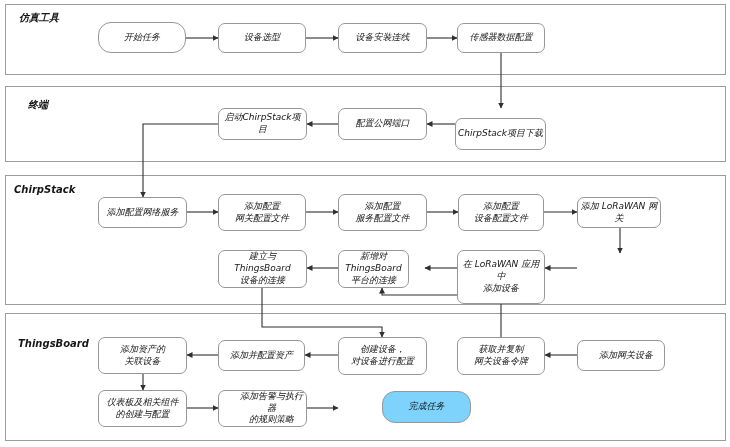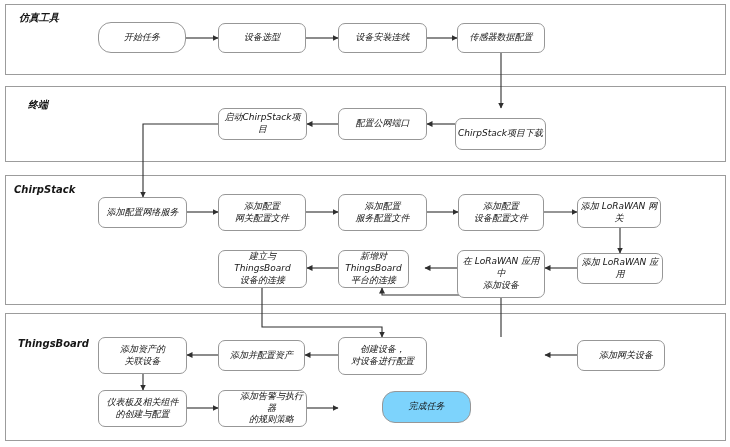--- a/index.html
+++ b/index.html
@@ -84,31 +84,32 @@
     <div class="node" style="left: 338px; top: 108px; width: 89px; height: 32px; border-color: rgb(151, 151, 151); background: rgb(255, 255, 255); color: rgb(20, 20, 20);">配置公网端口</div>
     <div class="node" style="left: 455px; top: 108px; width: 91px; height: 32px; border-color: rgb(151, 151, 151); background: rgb(255, 255, 255); color: rgb(20, 20, 20); margin-top: 10px;">ChirpStack项目下载</div>
     <div class="node" style="left: 98px; top: 197px; width: 89px; height: 31px; border-color: rgb(151, 151, 151); background: rgb(255, 255, 255); color: rgb(20, 20, 20);">添加配置网络服务</div>
     <div class="node" style="left: 218px; top: 194px; width: 88px; height: 37px; border-color: rgb(151, 151, 151); background: rgb(255, 255, 255); color: rgb(20, 20, 20);">添加配置
 网关配置文件</div>
     <div class="node" style="left: 338px; top: 194px; width: 89px; height: 37px; border-color: rgb(151, 151, 151); background: rgb(255, 255, 255); color: rgb(20, 20, 20);">添加配置
 服务配置文件</div>
     <div class="node" style="left: 458px; top: 194px; width: 86px; height: 37px; border-color: rgb(151, 151, 151); background: rgb(255, 255, 255); color: rgb(20, 20, 20);">添加配置
 设备配置文件</div>
     <div class="node" style="left: 577px; top: 197px; width: 84px; height: 31px; border-color: rgb(151, 151, 151); background: rgb(255, 255, 255); color: rgb(20, 20, 20);">添加 LoRaWAN 网关</div>
-    <div class="node" style="left: 577px; top: 253px; width: 86px; height: 31px; border-color: rgb(151, 151, 151); background: rgb(255, 255, 255); color: rgb(20, 20, 20);">添加 LoRaWAN 应用</div>
-    <div class="node" style="left: 457px; top: 250px; width: 88px; height: 48px; border-color: rgb(151, 151, 151); background: rgb(255, 255, 255); color: rgb(20, 20, 20);">在 LoRaWAN 应用中
+    <div class="node" style="left: 457px; top: 250px; width: 88px; height: 54px; border-color: rgb(151, 151, 151); background: rgb(255, 255, 255); color: rgb(20, 20, 20);">在 LoRaWAN 应用中
 添加设备</div>
     <div class="node" style="left: 338px; top: 250px; width: 71px; height: 38px; border-color: rgb(151, 151, 151); background: rgb(255, 255, 255); color: rgb(20, 20, 20);">新增对ThingsBoard
 平台的连接</div>
     <div class="node" style="left: 218px; top: 250px; width: 89px; height: 38px; border-color: rgb(151, 151, 151); background: rgb(255, 255, 255); color: rgb(20, 20, 20);">建立与ThingsBoard
 设备的连接</div>
     <div class="node" style="left: 98px; top: 337px; width: 89px; height: 37px; border-color: rgb(151, 151, 151); background: rgb(255, 255, 255); color: rgb(20, 20, 20); text-align: center;">添加资产的
 关联设备</div>
     <div class="node" style="left: 218px; top: 340px; width: 87px; height: 31px; border-color: rgb(151, 151, 151); background: rgb(255, 255, 255); color: rgb(20, 20, 20);">添加并配置资产</div>
     <div class="node" style="left: 338px; top: 337px; width: 89px; height: 38px; border-color: rgb(151, 151, 151); background: rgb(255, 255, 255); color: rgb(20, 20, 20);">创建设备，
 对设备进行配置</div>
+    <div class="node" style="left: 457px; top: 337px; width: 88px; height: 38px; border-color: rgb(151, 151, 151); background: rgb(255, 255, 255); color: rgb(20, 20, 20);">获取并复制
+网关设备令牌</div>
     <div class="node" style="left: 577px; top: 340px; width: 88px; height: 31px; border-color: rgb(151, 151, 151); background: rgb(255, 255, 255); color: rgb(20, 20, 20); padding-left: 12px;">添加网关设备</div>
     <div class="node" style="left: 98px; top: 390px; width: 89px; height: 37px; border-color: rgb(151, 151, 151); background: rgb(255, 255, 255); color: rgb(20, 20, 20);">仪表板及相关组件
 的创建与配置</div>
     <div class="node" style="left: 218px; top: 390px; width: 89px; height: 37px; border-color: rgb(151, 151, 151); background: rgb(255, 255, 255); color: rgb(20, 20, 20); padding-left: 20px;">添加告警与执行器
 的规则策略</div>
     <div class="node terminator" style="left: 338px; top: 391px; width: 89px; height: 32px; border-color: rgb(151, 151, 151); background: #7dd3fc; color: rgb(20, 20, 20); margin-left: 44px;">完成任务</div>
   </div>
 
 </body></html>

